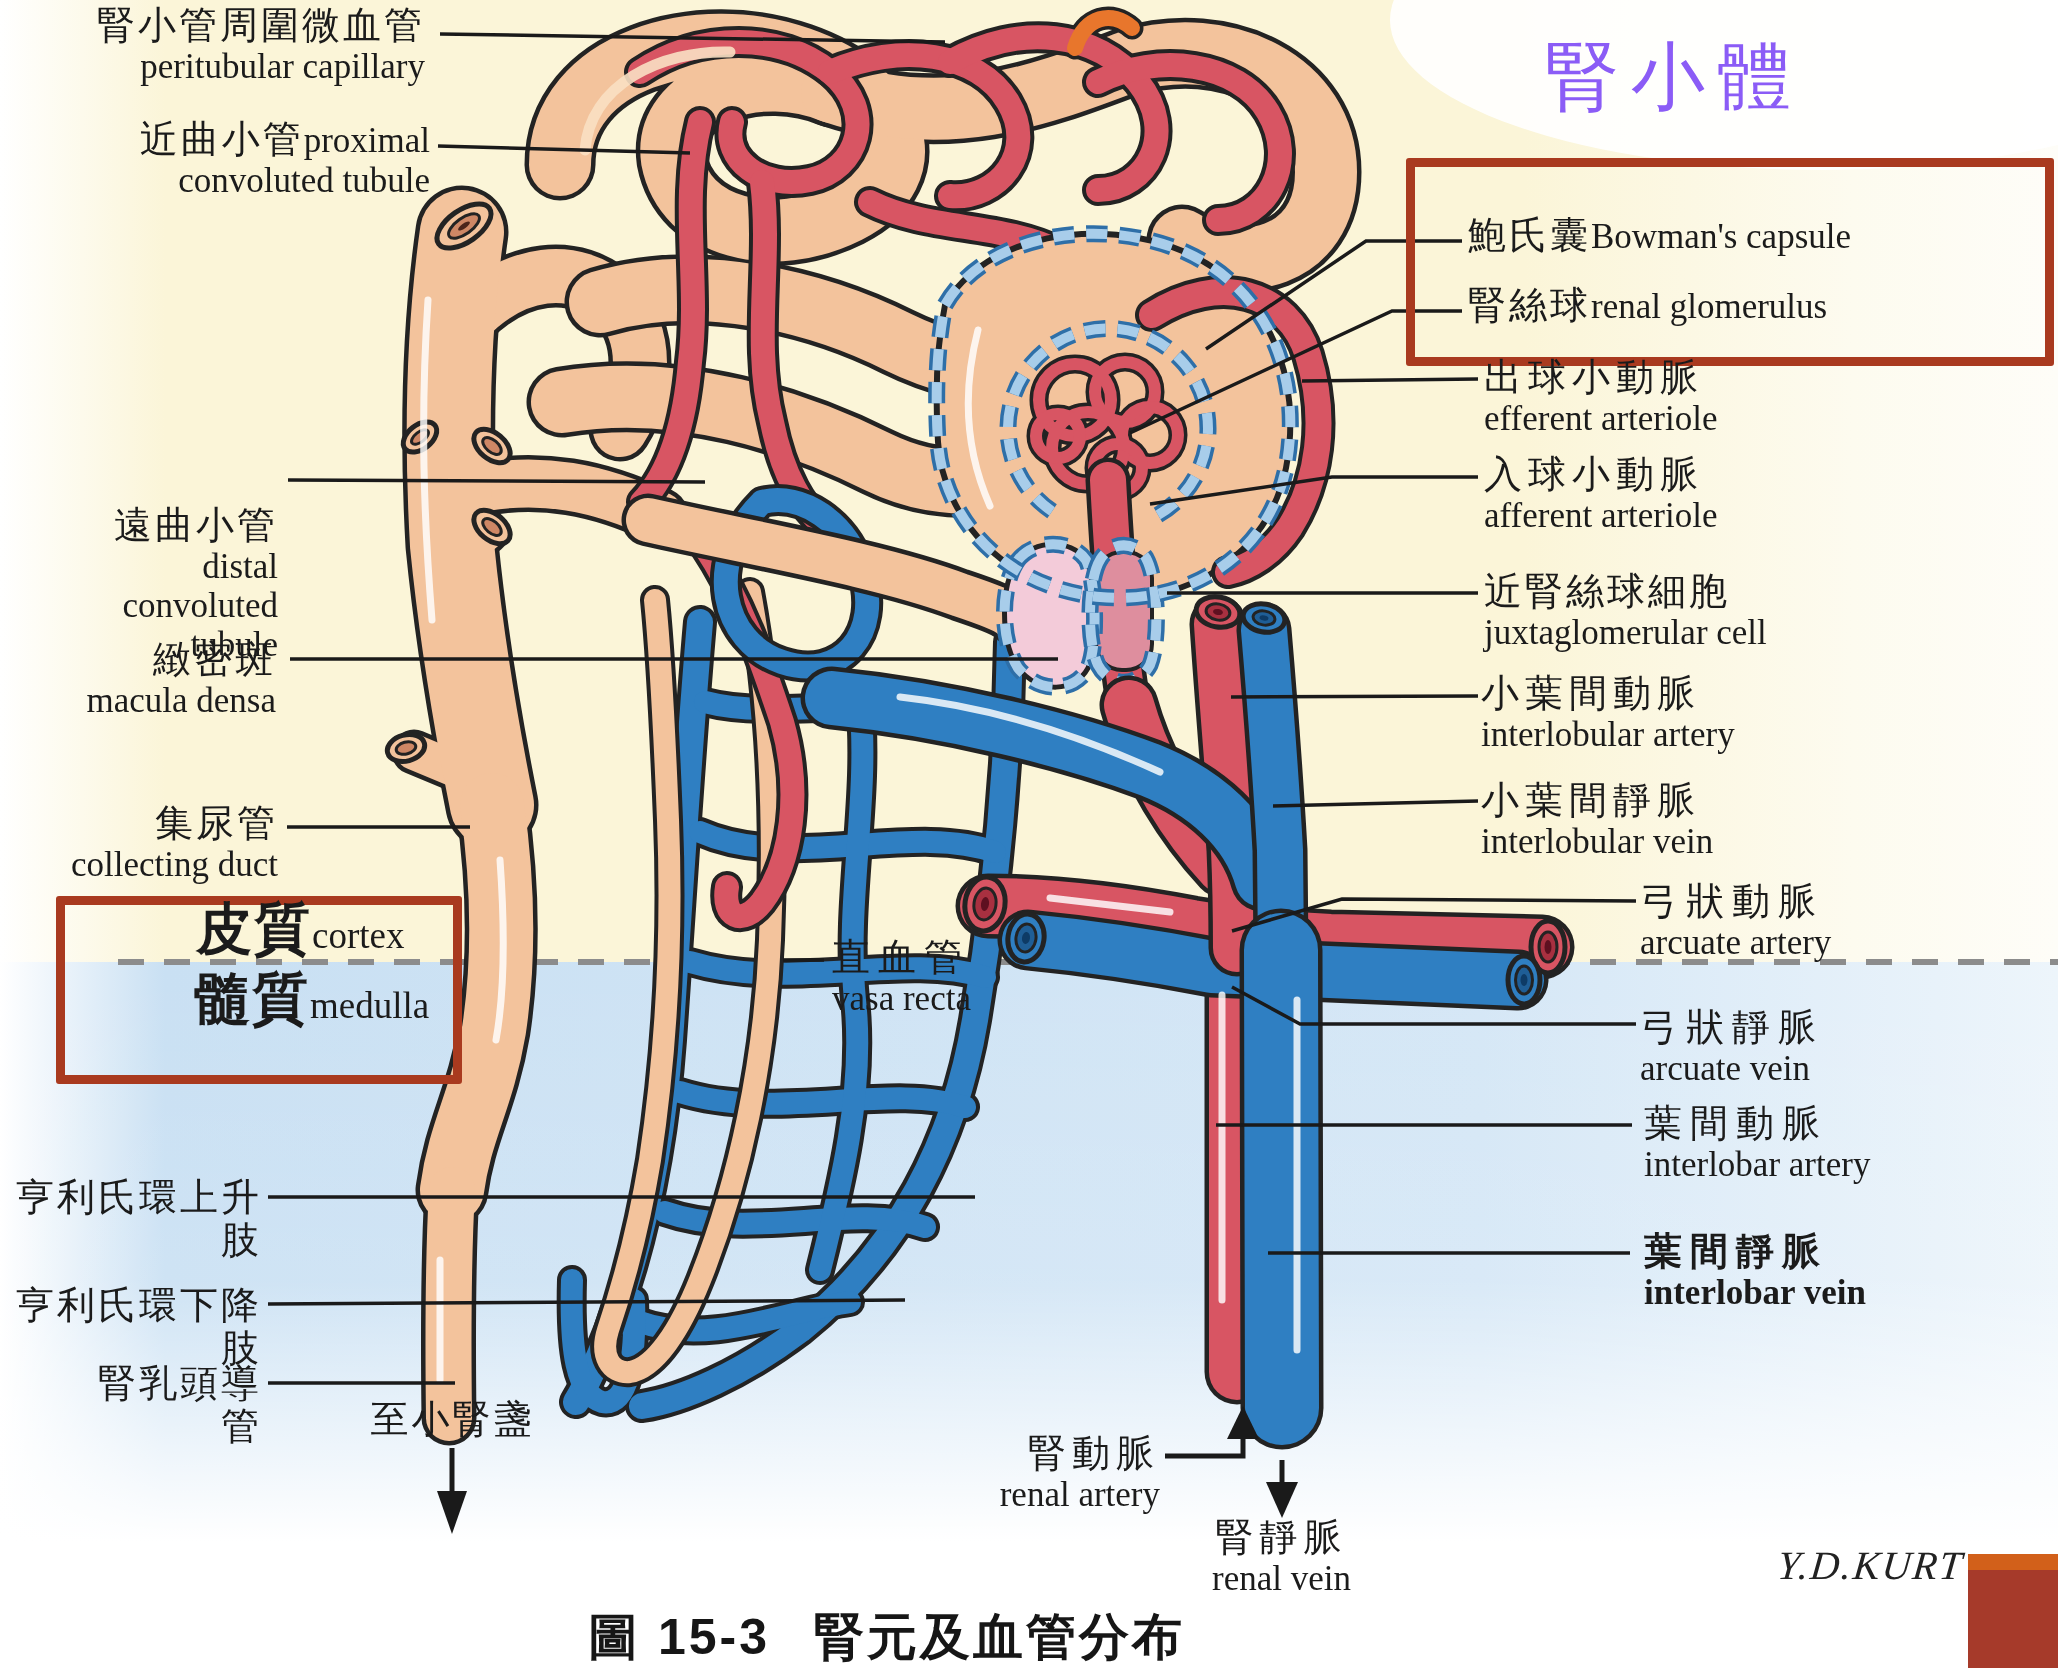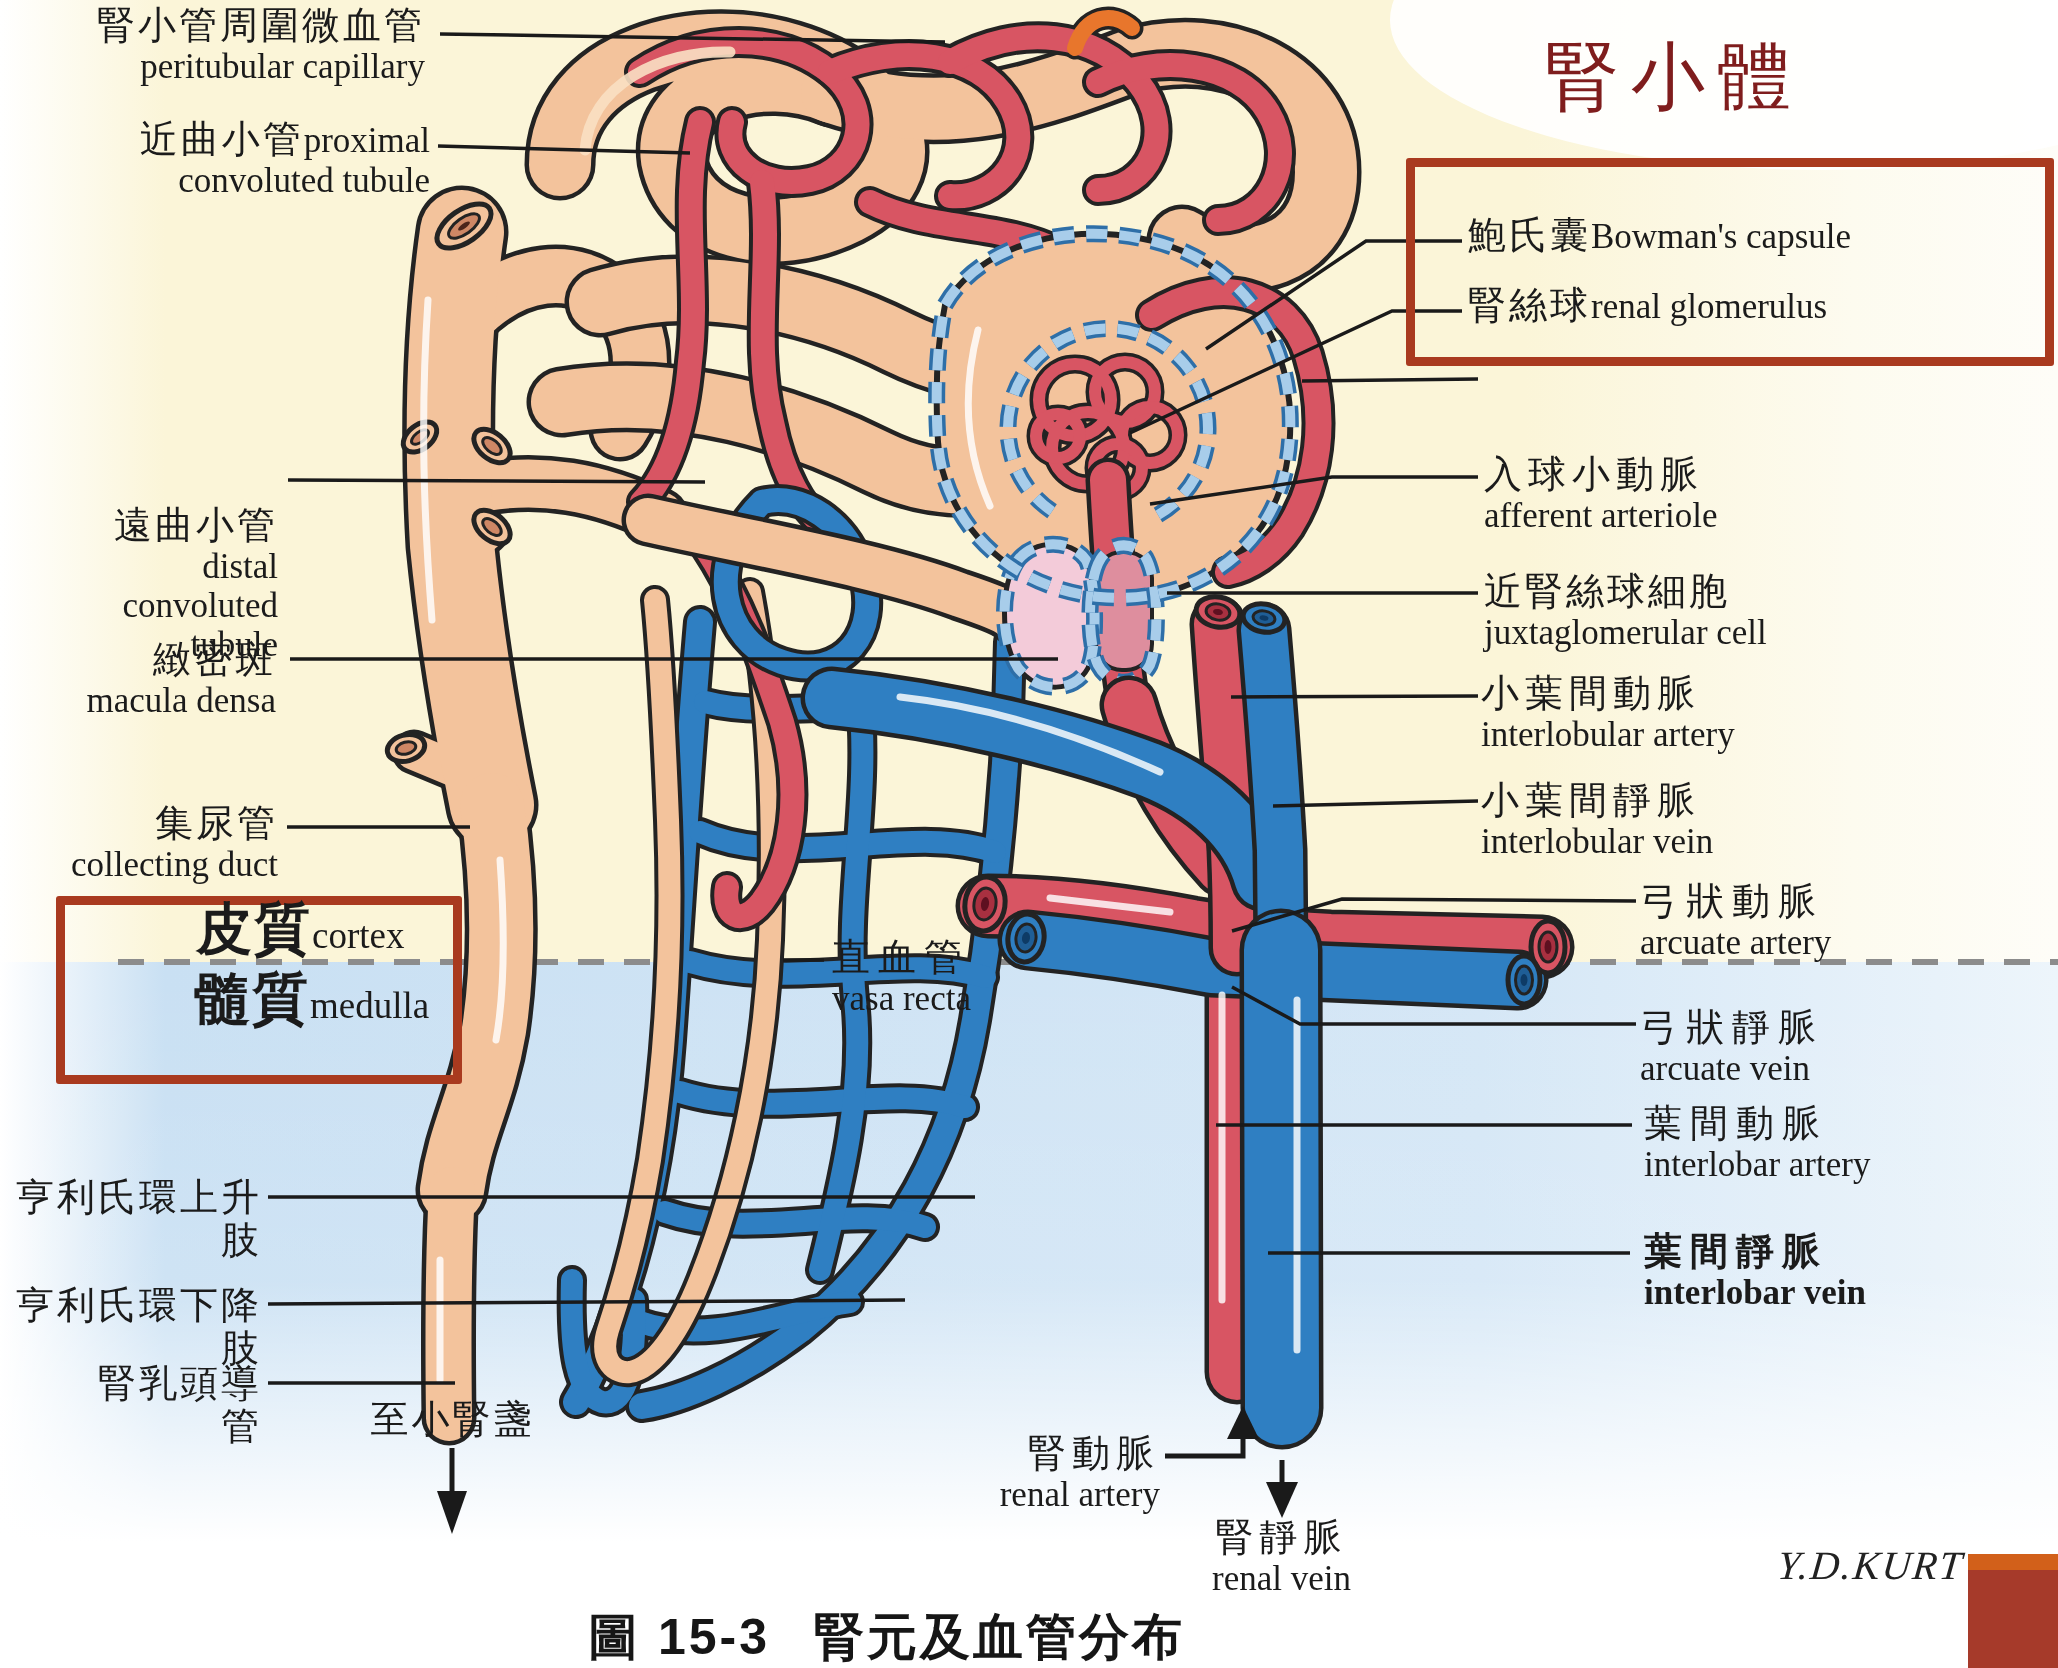--- a/index.html
+++ b/index.html
@@ -21,21 +21,21 @@
   .glR{fill:none;stroke:#D85563;stroke-width:12;stroke-linecap:round;}
   
   .lbl{position:absolute;line-height:1.12;}
   .zh{display:block;font-size:38px;letter-spacing:3px;}
   .en{display:block;font-size:35px;letter-spacing:0;}
   .inline .zh,.inline .en{display:inline;}
   .ra{text-align:right;} .ce{text-align:center;}
   .ls6{letter-spacing:6px;} .ls8{letter-spacing:8px;}
   .zhbold{display:inline;font-family:"Liberation Sans",sans-serif;font-weight:700;font-size:56px;letter-spacing:2px;}
   .regen{display:inline;font-size:37px;}
-  .title{position:absolute;font-family:"Liberation Sans",sans-serif;font-size:74px;letter-spacing:12px;color:#7f1d1d;}
+  .title{position:absolute;font-family:"Liberation Sans",sans-serif;font-size:74px;letter-spacing:12px;color:#8b5cf6;}
   .caption{position:absolute;font-family:"Liberation Sans",sans-serif;font-weight:700;font-size:50px;letter-spacing:3px;color:#161616;}
   .caption .gap{display:inline-block;width:44px;}
   .sig{position:absolute;font-style:italic;font-size:40px;letter-spacing:2px;color:#222;transform:skewX(-6deg);}
   .redbox{position:absolute;border:9px solid #A93A1F;border-radius:3px;}
   .corner{position:absolute;left:1968px;top:1554px;width:90px;height:114px;background:#A63A2A;}
   .corner .strip{position:absolute;left:0;top:0;width:100%;height:16px;background:#D2601A;}
 </style>
 </head>
 <body>
 
@@ -428,20 +428,24 @@
   <span class="zh">至小腎盞</span>
 </div>
 
 <div class="lbl inline" style="left:1468px;top:214px;">
   <span class="zh">鮑氏囊</span><span class="en">Bowman's capsule</span>
 </div>
 <div class="lbl inline" style="left:1468px;top:284px;">
   <span class="zh">腎絲球</span><span class="en">renal glomerulus</span>
 </div>
 
+<div class="lbl" style="left:1484px;top:356px;">
+  <span class="zh ls6">出球小動脈</span>
+  <span class="en">efferent arteriole</span>
+</div>
 <div class="lbl" style="left:1484px;top:453px;">
   <span class="zh ls6">入球小動脈</span>
   <span class="en">afferent arteriole</span>
 </div>
 <div class="lbl" style="left:1484px;top:570px;">
   <span class="zh">近腎絲球細胞</span>
   <span class="en">juxtaglomerular cell</span>
 </div>
 <div class="lbl" style="left:1481px;top:672px;">
   <span class="zh ls6">小葉間動脈</span>

